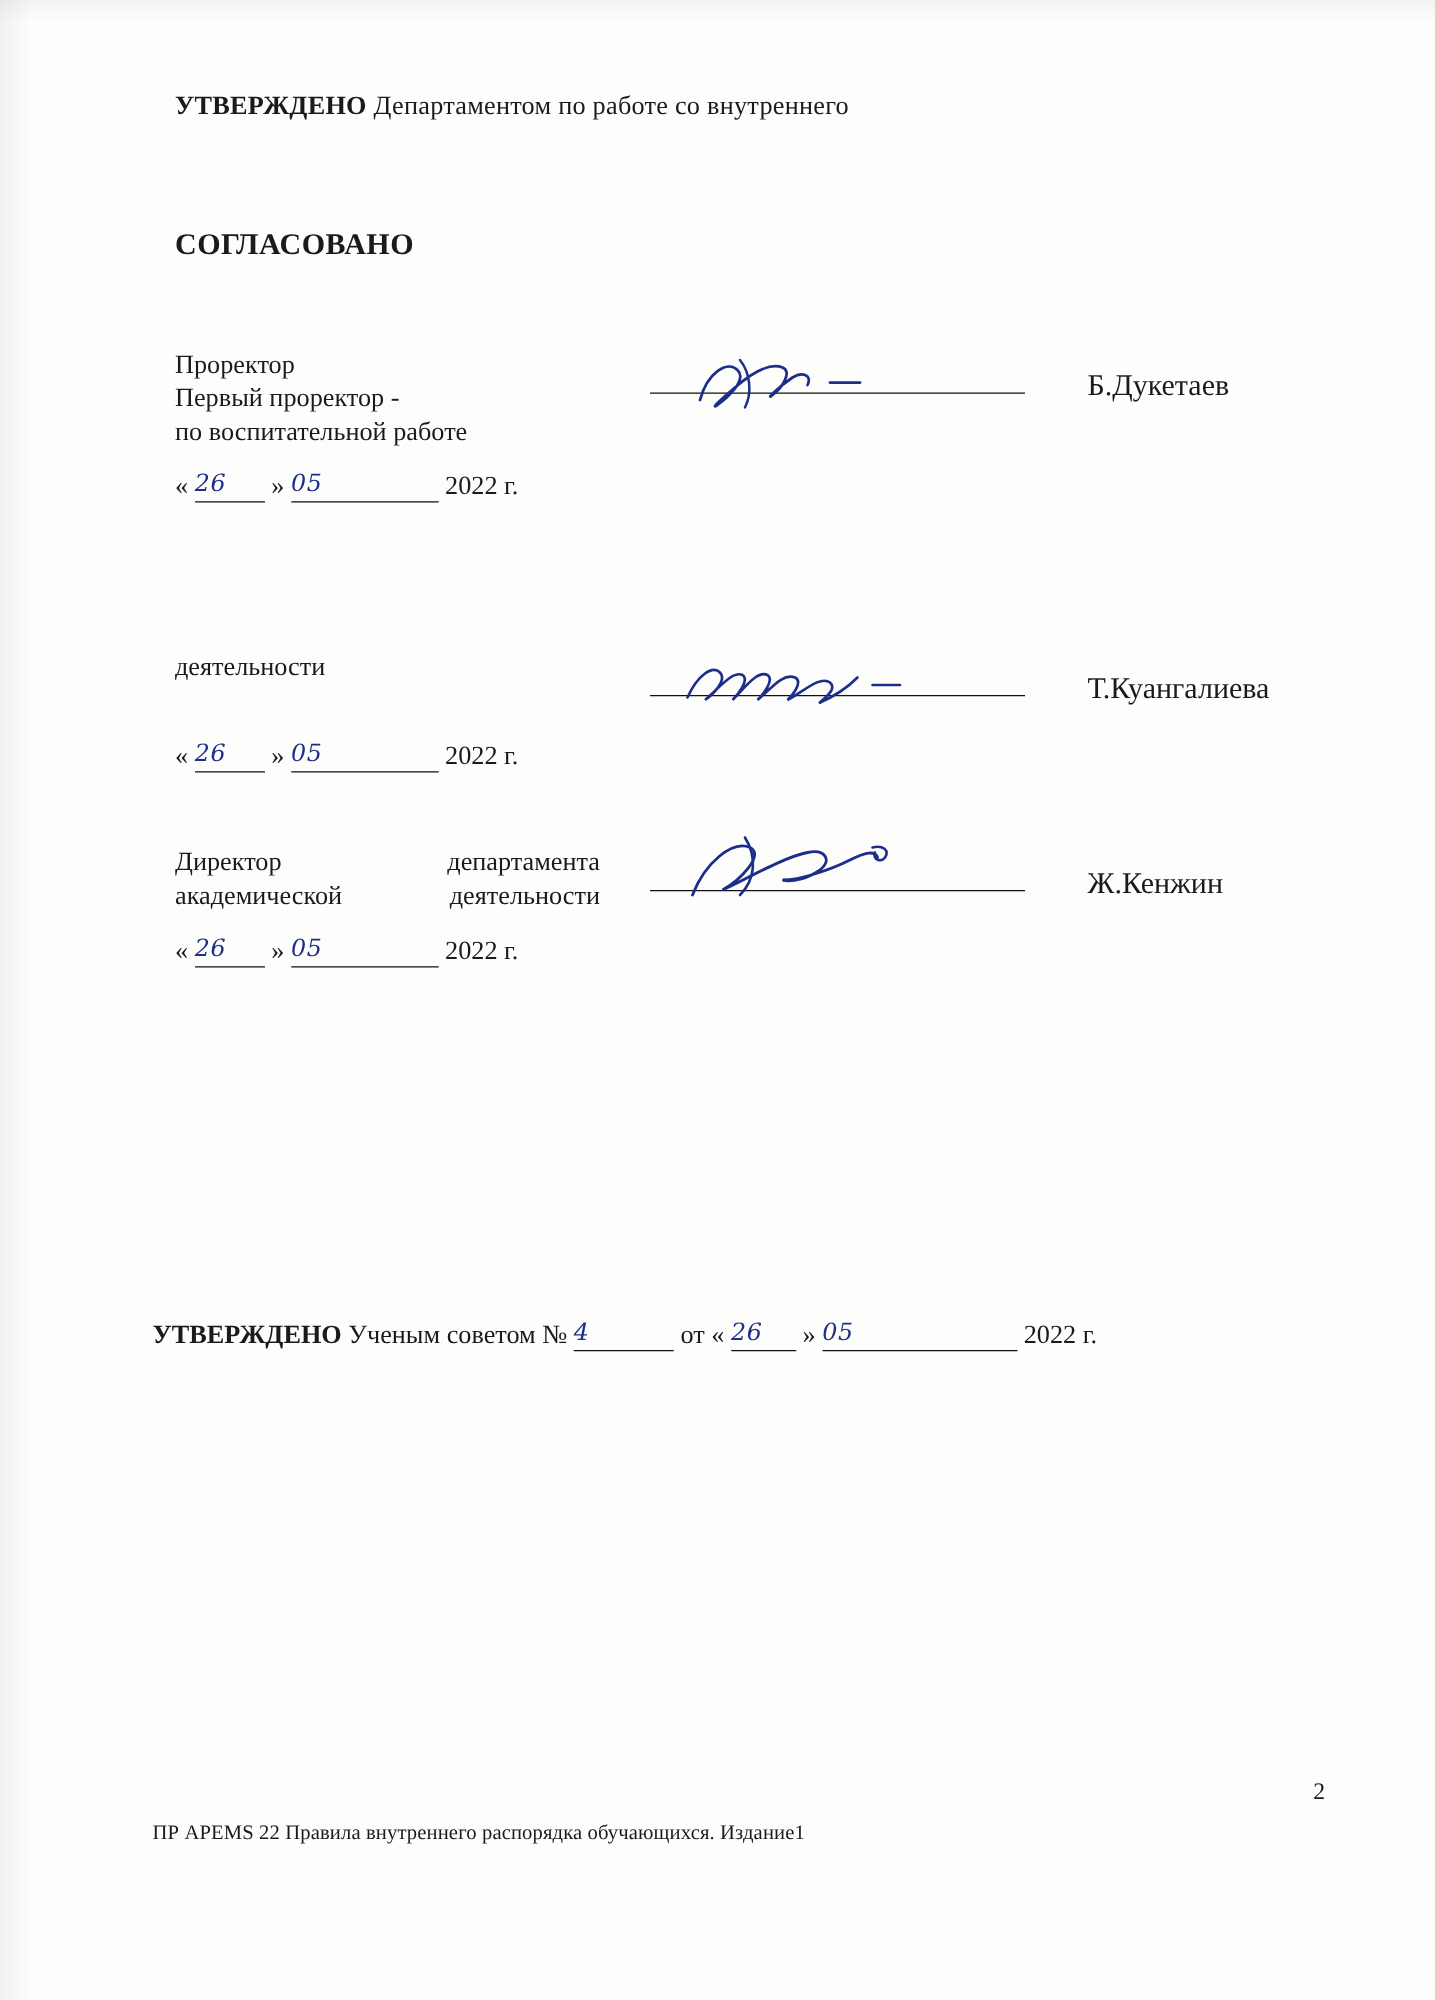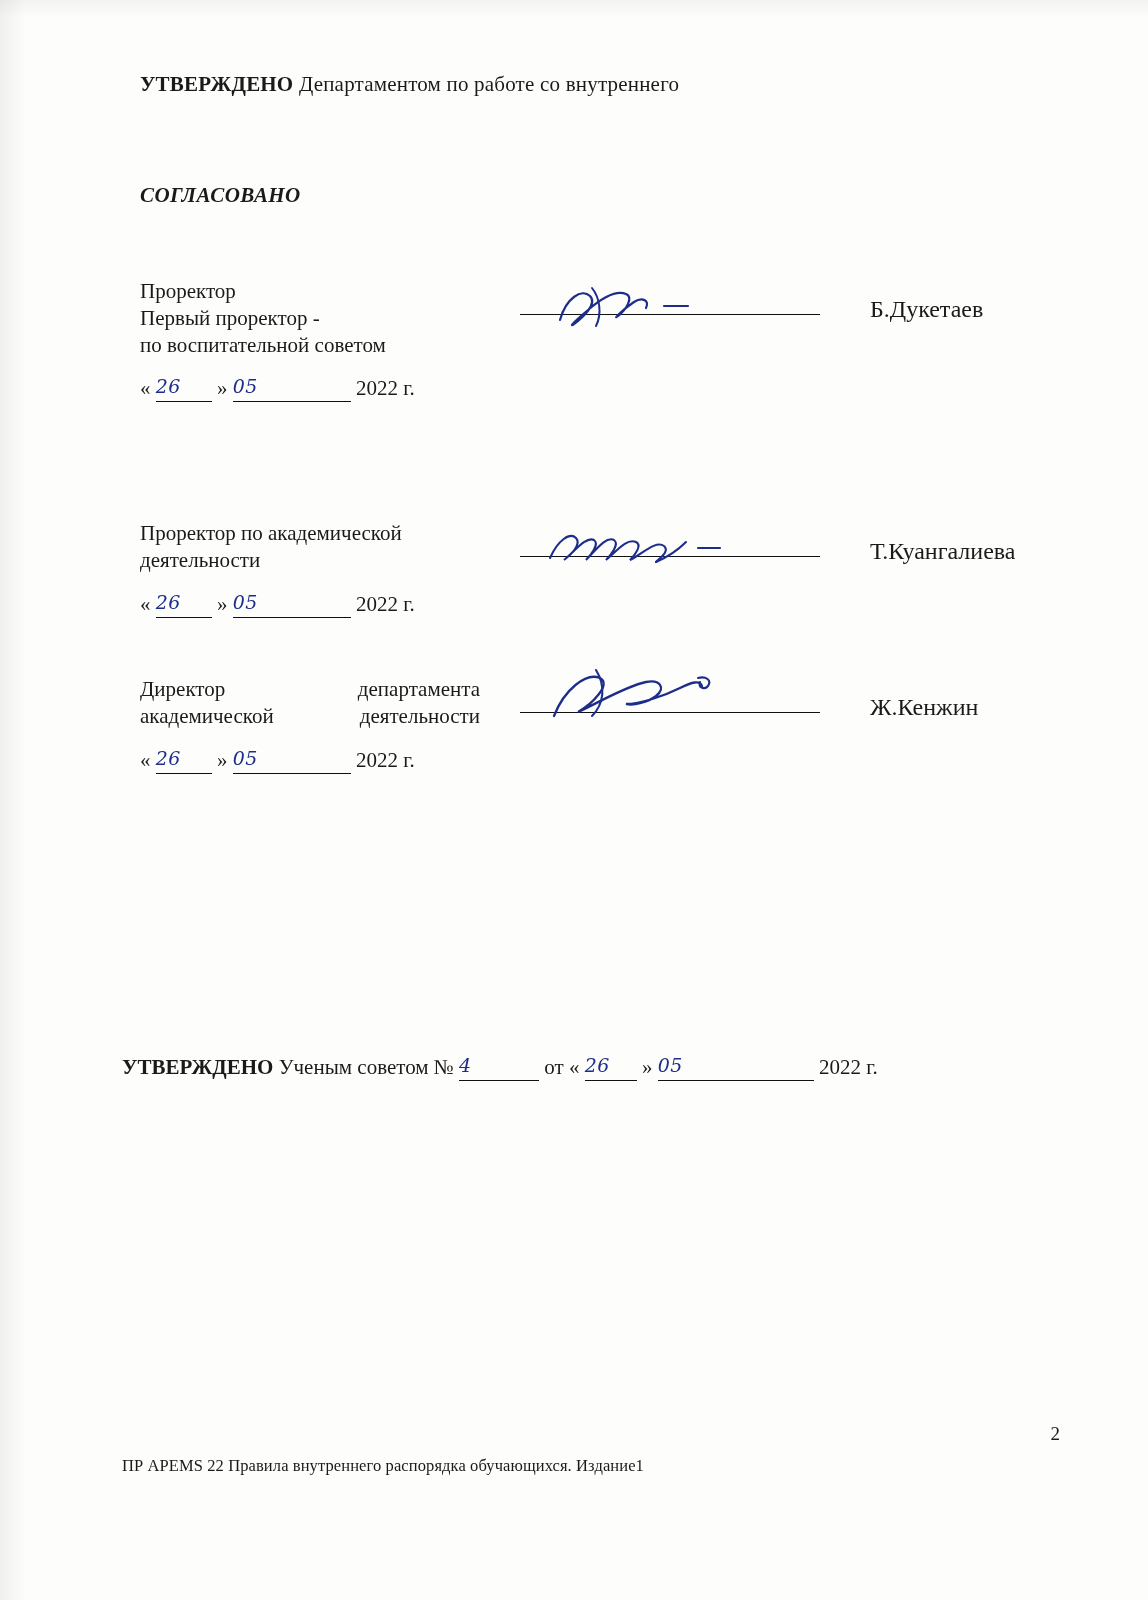--- a/index.html
+++ b/index.html
@@ -27,24 +27,23 @@
     white-space: nowrap;
   }
   .dev-line .strong {
     font-weight: bold;
   }
 
   .agreed-head {
     position: absolute;
     left: 140px;
     top: 183px;
-    font-size: 21px;
+    font-size: 24px;
     font-weight: bold;
     letter-spacing: 0.4px;
-    font-style: italic;
   }
 
   
   .sig-block {
     position: absolute;
     left: 140px;
     width: 930px;
   }
   .sig-title {
     position: absolute;
@@ -163,21 +162,21 @@
     <span class="strong">УТВЕРЖДЕНО</span>
     <span>Департаментом по работе со внутреннего</span>
   </div>
 
   <div class="agreed-head">СОГЛАСОВАНО</div>
 
   <div class="sig-block" style="top: 278px; height: 140px;">
     <div class="sig-title">
       <div>Проректор</div>
       <div>Первый проректор -</div>
-      <div>по воспитательной советом</div>
+      <div>по воспитательной работе</div>
     </div>
     <div class="sig-line"></div>
     <div class="scribble" style="top: 2px;">
       <svg width="290" height="60" viewBox="0 0 290 60">
         <path d="M30 40 C 36 18, 52 8, 60 16 C 68 24, 52 38, 44 44 C 38 48, 46 40, 58 30 C 72 18, 86 10, 96 14 C 104 17, 96 30, 88 36 C 82 41, 92 30, 104 22 C 112 17, 120 20, 116 28" fill="none" stroke="#1c2d8a" stroke-width="2.2" stroke-linecap="round"></path>
         <path d="M62 8 C 70 18, 72 34, 66 46" fill="none" stroke="#1c2d8a" stroke-width="2" stroke-linecap="round"></path>
         <path d="M134 26 L 158 26" fill="none" stroke="#1c2d8a" stroke-width="2.2" stroke-linecap="round"></path>
       </svg>
     </div>
     <div class="sig-name">Б.Дукетаев</div>
@@ -185,21 +184,20 @@
       <span>«</span>
       <span class="blank" style="width: 56px;"><span class="hw">26</span></span>
       <span>»</span>
       <span class="blank" style="width: 118px;"><span class="hw">05</span></span>
       <span>2022 г.</span>
     </div>
   </div>
 
   <div class="sig-block" style="top: 520px; height: 130px;">
     <div class="sig-title">
-      <div>Проректор по академической</div>
       <div>деятельности</div>
     </div>
     <div class="sig-line"></div>
     <div class="scribble" style="top: 0px;">
       <svg width="290" height="60" viewBox="0 0 290 60">
         <path d="M20 38 C 28 20, 40 12, 46 18 C 52 24, 40 36, 34 40 C 44 32, 56 16, 64 20 C 70 24, 60 36, 56 40 C 66 30, 76 16, 84 20 C 90 24, 80 36, 76 40 C 86 32, 96 18, 106 22 C 112 25, 106 34, 100 40 C 112 34, 126 20, 134 26 C 140 31, 130 38, 126 42" fill="none" stroke="#1c2d8a" stroke-width="2.1" stroke-linecap="round"></path>
         <path d="M126 42 C 140 36, 150 28, 156 22" fill="none" stroke="#1c2d8a" stroke-width="2.1" stroke-linecap="round"></path>
         <path d="M168 28 L 190 28" fill="none" stroke="#1c2d8a" stroke-width="2.1" stroke-linecap="round"></path>
       </svg>
     </div>

